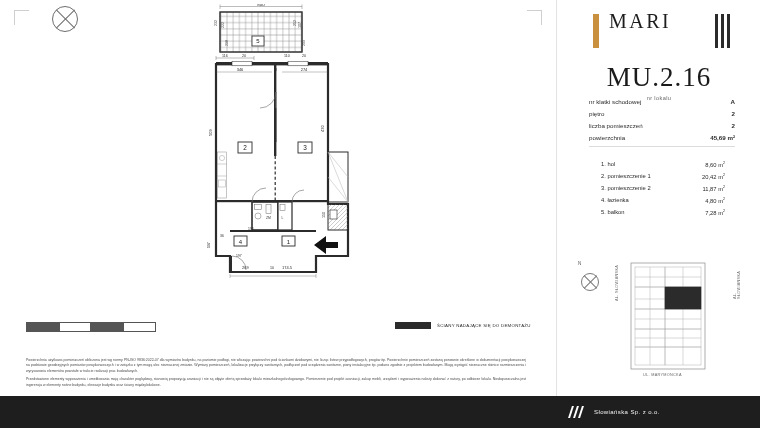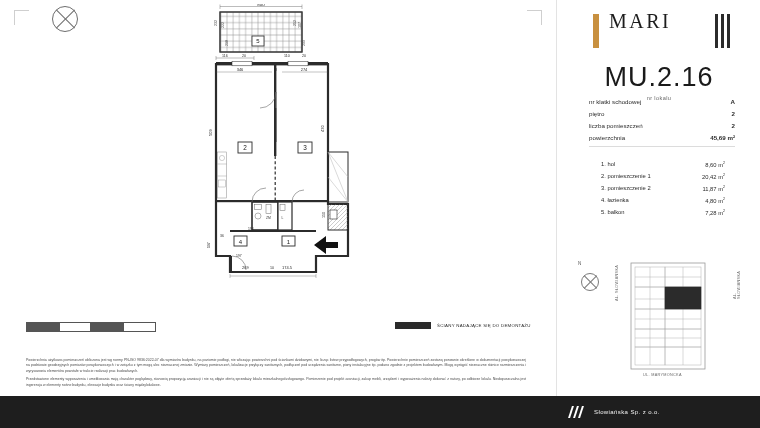--- a/index.html
+++ b/index.html
@@ -44,21 +44,21 @@
   #right{position:absolute;left:556px;top:0;width:204px;height:428px;background:#ffffff;border-left:1px solid #e3e3e3;}
   #brand{position:absolute;left:0;top:0;width:204px;height:62px;}
   #brand .bar{position:absolute;left:36px;top:14px;width:6px;height:34px;background:#c8903f;}
   #brand .mark{position:absolute;right:30px;top:14px;width:16px;height:34px;}
   #brand .mark i{position:absolute;top:0;width:3px;height:34px;background:#2b2b2b;display:block;}
   #brand .n1{left:0;} #brand .n2{left:6px;} #brand .n3{left:12px;}
   .brandline{position:absolute;left:52px;font-family:"Liberation Serif",serif;font-size:20px;letter-spacing:2.5px;color:#1d1d1d;}
   #bl1{top:10px;} #bl2{top:33px;}
 
   #unit{position:absolute;left:0;top:62px;width:204px;text-align:center;}
-  #unitCode{font-family:Liberation Sans, sans-serif;font-size:27px;letter-spacing:1px;color:#1a1a1a;}
+  #unitCode{font-family:Liberation Serif, serif;font-size:27px;letter-spacing:1px;color:#1a1a1a;}
   #unitCap{font-size:5.6px;color:#6a6a6a;letter-spacing:.4px;margin-top:2px;}
 
   #specs{position:absolute;left:32px;top:96px;width:146px;font-size:6.2px;color:#2b2b2b;}
   #specs .row{display:flex;justify-content:space-between;align-items:baseline;padding:2.4px 0;}
   #specs .row .v{font-weight:bold;}
   #specs .row.hl .v{font-weight:bold;}
   #specs .sep{height:1px;background:#dcdcdc;margin:3px 0;}
 
   #rooms{position:absolute;left:44px;top:158px;width:124px;font-size:5.8px;color:#2b2b2b;}
   #rooms .row{display:flex;justify-content:space-between;padding:2.6px 0;}

